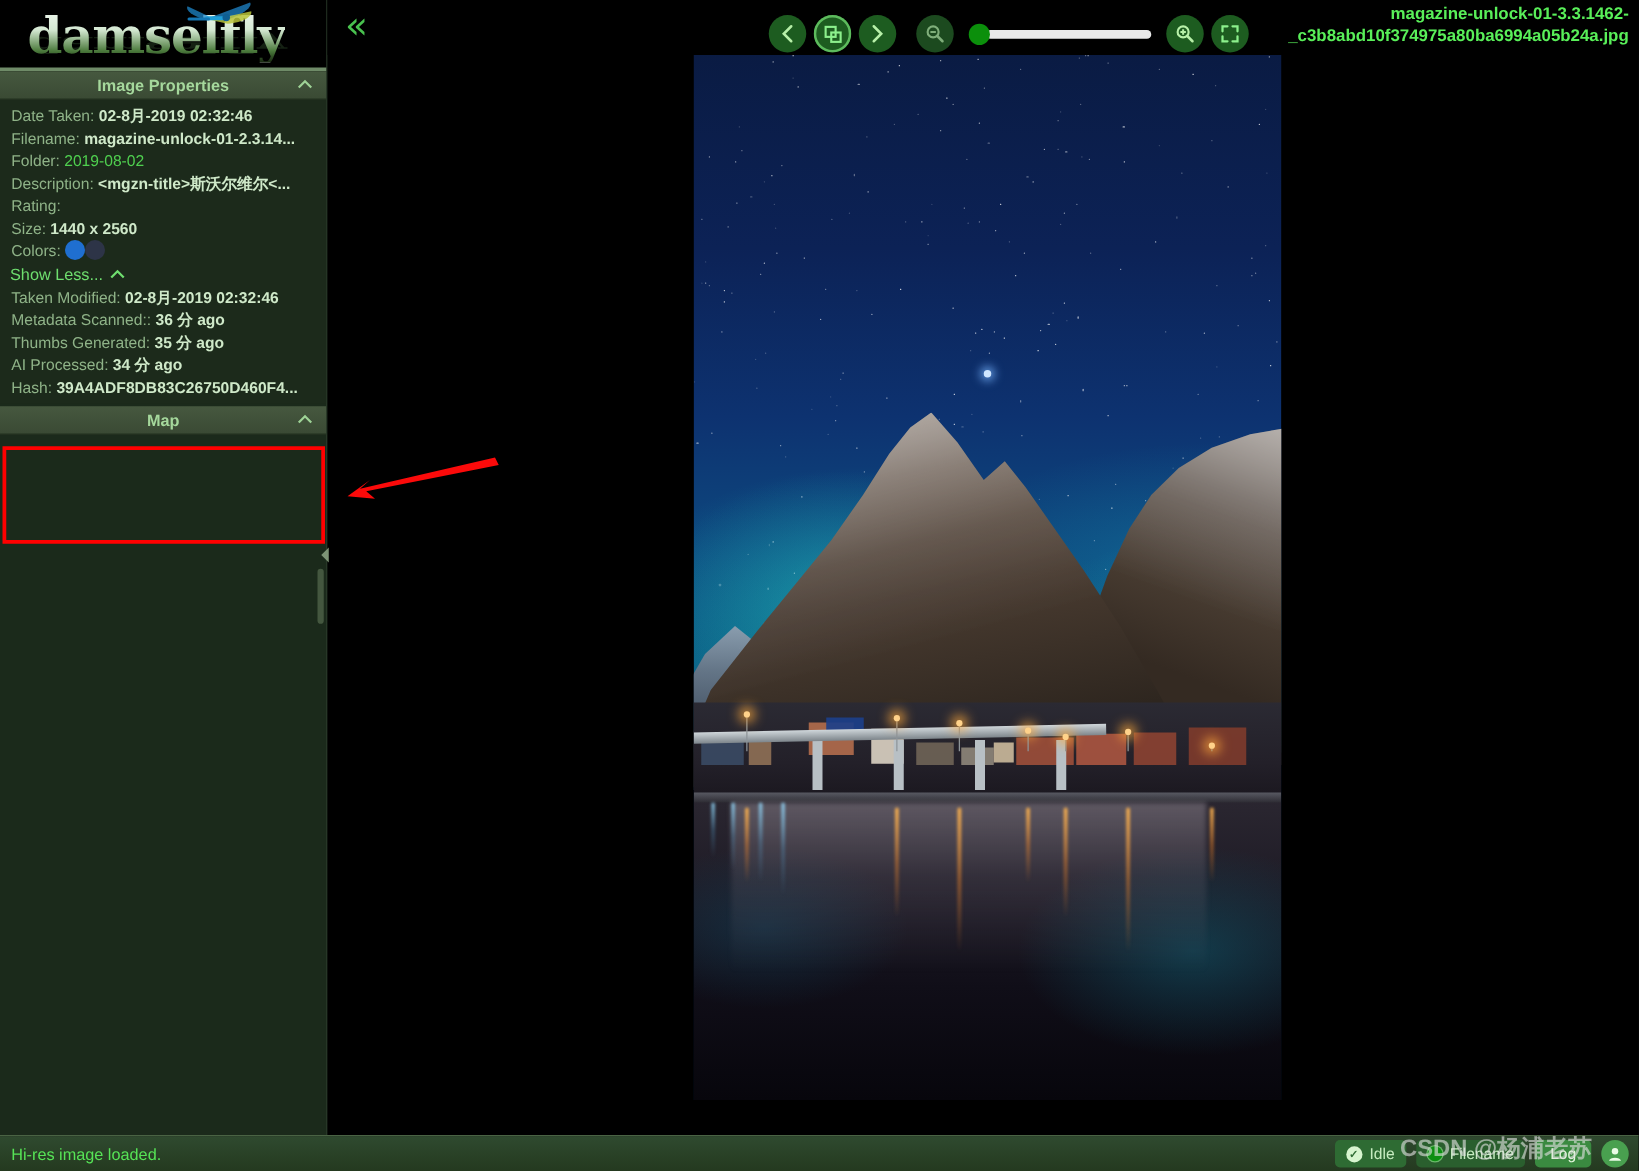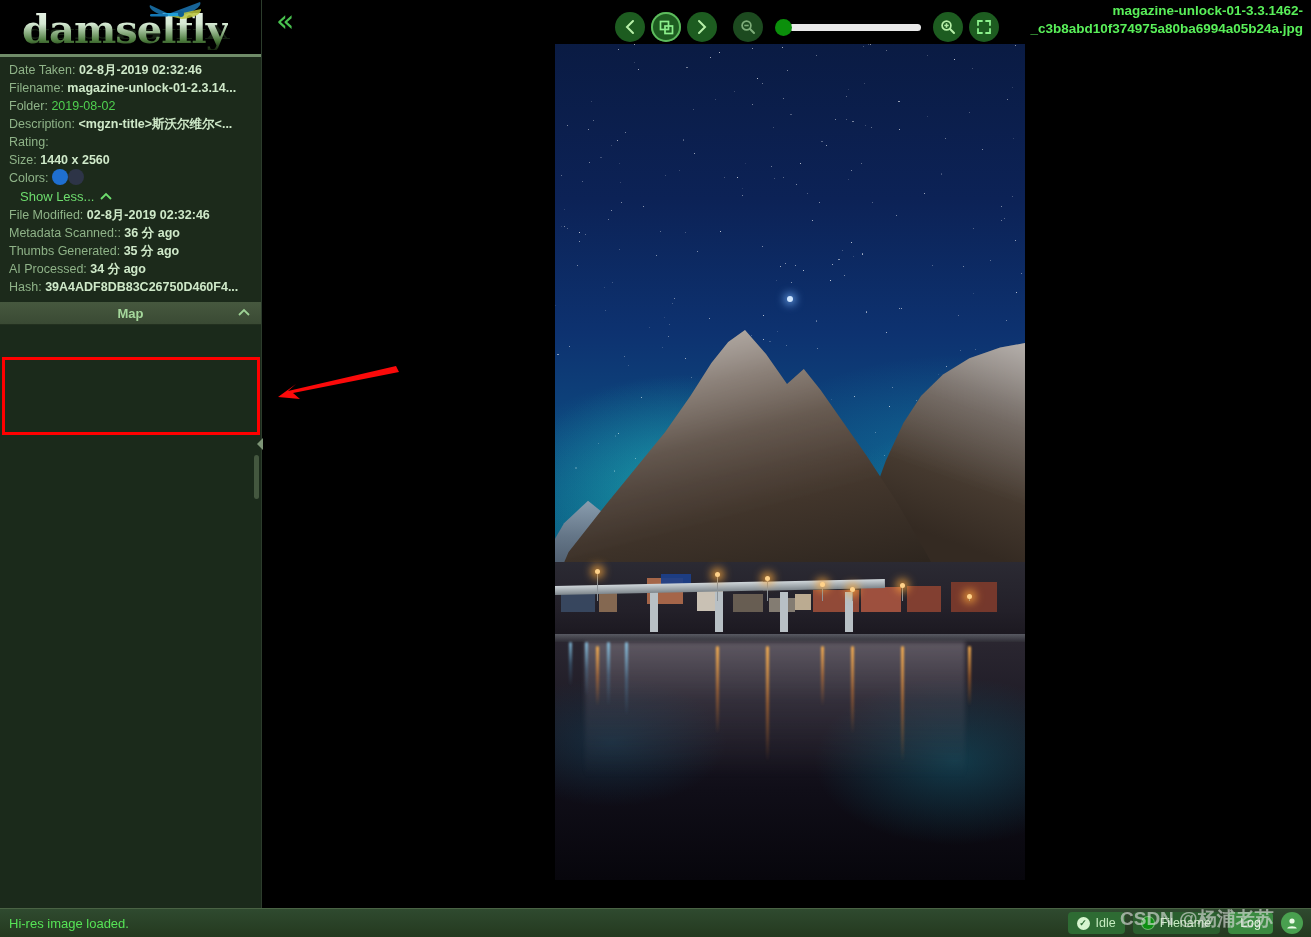--- a/index.html
+++ b/index.html
@@ -93,21 +93,21 @@
     display: flex; align-items: center;
     padding-left: 2px; height: 21px;
     font-size: 13px; color: #7de07d;
   }
   .addrow .dot-ring {
     width: 15px; height: 15px; border-radius: 50%;
     border: 2px solid #7de07d; margin-left: 8px;
     cursor: pointer;
   }
   .showless {
-    font-size: 13px; color: #6ede6e; padding-left: 14px;
+    font-size: 13px; color: #6ede6e; padding-left: 2px;
     line-height: 19px; cursor: pointer;
     display:flex; align-items:center; gap:5px;
   }
   .swatch { display:inline-block; width:16px; height:16px; border-radius:50%; vertical-align:-3px; }
 
   
   #kw-highlight {
     position: absolute;
     left: 2px; top: 357px;
     width: 258px; height: 78px;
@@ -318,20 +318,26 @@
         <path d="M30 14 L62 2 C64 4 60 10 46 15 Z" fill="#1a6fa8" opacity=".9"></path>
         <path d="M31 16 L63 9 C64 13 57 18 44 19 Z" fill="#b9c33a" opacity=".85"></path>
         <path d="M29 13 L12 5 C10 8 16 13 27 16 Z" fill="#1d87c9" opacity=".75"></path>
         <rect x="26" y="13" width="16" height="3.2" rx="1.6" fill="#1f9fd8"></rect>
         <rect x="12" y="14" width="18" height="2.4" rx="1.2" fill="#1477b4"></rect>
         <circle cx="43" cy="14" r="3" fill="#0e5f93"></circle>
       </svg>
       <div class="logo-underline"></div>
     </div>
 
+    <div class="panel-header">
+      <span>Image Properties</span>
+      <svg class="chev" viewBox="0 0 14 14">
+        <path d="M2 9 L7 4 L12 9" stroke="#9ed296" stroke-width="1.8" fill="none"></path>
+      </svg>
+    </div>
     <div class="panel-body">
 
 
       <div id="prop-rows">
           <div class="prop-row"><span class="lbl">Date Taken: </span><span class="val">02-8月-2019 02:32:46</span></div>
           <div class="prop-row"><span class="lbl">Filename: </span><span class="val">magazine-unlock-01-2.3.14...</span></div>
           <div class="prop-row"><span class="lbl">Folder: </span><span class="val-green">2019-08-02</span></div>
           <div class="prop-row"><span class="lbl">Description: </span><span class="val">&lt;mgzn-title&gt;斯沃尔维尔&lt;...</span></div>
           <div class="prop-row"><span class="lbl">Rating: </span><span class="val"></span></div>
           <div class="prop-row"><span class="lbl">Size: </span><span class="val">1440 x 2560</span></div>
@@ -343,21 +349,21 @@
       </div>
 
       <div class="showless">
         <span style="padding-left:6px">Show Less...</span>
         <svg width="14" height="12" viewBox="0 0 14 12">
           <path d="M2 8 L7 3 L12 8" stroke="#6ede6e" stroke-width="1.8" fill="none"></path>
         </svg>
       </div>
 
       <div id="extra-rows">
-          <div class="prop-row"><span class="lbl">File Modified: </span><span class="val">02-8月-2019 02:32:46</span></div>
+          <div class="prop-row"><span class="lbl">Taken Modified: </span><span class="val">02-8月-2019 02:32:46</span></div>
           <div class="prop-row"><span class="lbl">Metadata Scanned:: </span><span class="val">36 分 ago</span></div>
           <div class="prop-row"><span class="lbl">Thumbs Generated: </span><span class="val">35 分 ago</span></div>
           <div class="prop-row"><span class="lbl">AI Processed: </span><span class="val">34 分 ago</span></div>
           <div class="prop-row"><span class="lbl">Hash: </span><span class="val">39A4ADF8DB83C26750D460F4...</span></div>
         </div>
     </div>
 
 
     <div class="panel-header" style="margin-top:2px">
       <span>Map</span>

